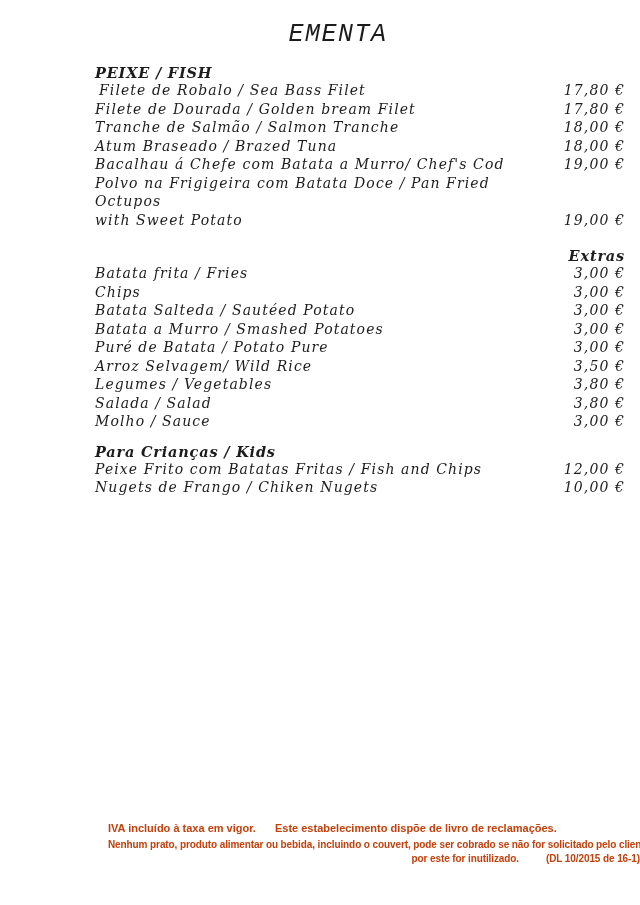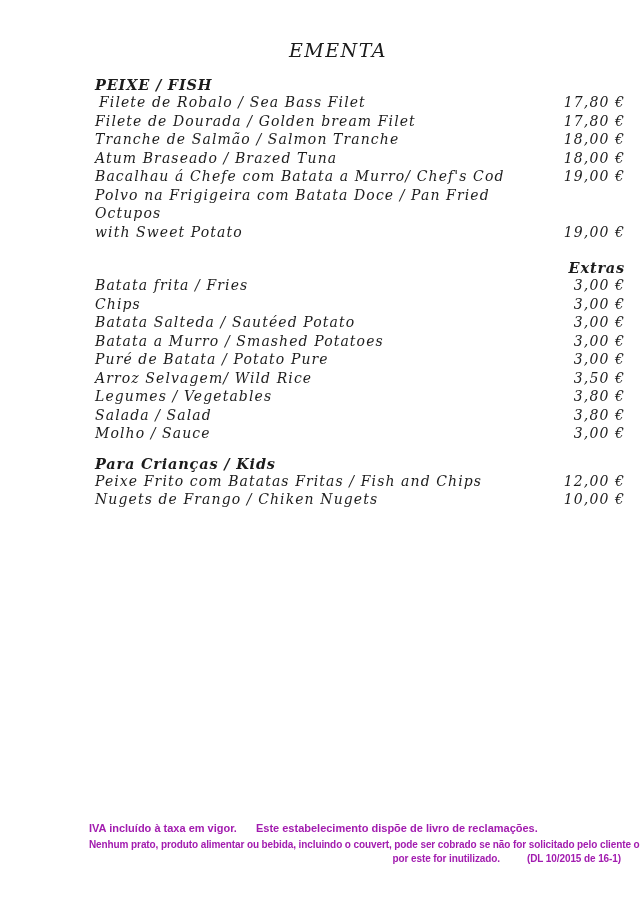--- a/index.html
+++ b/index.html
@@ -3,40 +3,40 @@
 <meta charset="utf-8">
 <style>
   html,body { margin:0; padding:0; background:#e8e8e8; }
   .page {
     width:640px; height:905px; background:#ffffff; position:relative;
     margin:0 auto; overflow:hidden;
     font-family:"DejaVu Serif", serif; color:#1c1c1c;
   }
   .content { position:absolute; left:95px; top:0; width:530px; }
   .doc-title {
-    padding-top:39px; text-align:center; position:relative; left:-22px;
-    font-style:italic; font-size:19px; letter-spacing:1.5px; font-weight:500;
+    padding-top:20px; text-align:center; position:relative; left:-22px;
+    font-style:italic; font-size:25px; letter-spacing:1.5px; font-weight:500;font-family:Liberation Mono, monospace;
   }
   .section-header {
     font-style:italic; font-weight:bold; font-size:14.5px; letter-spacing:0.8px;
   }
   .sec-peixe .section-header { margin-top:15px; }
   .sec-extras .section-header { margin-top:18px;text-align:right; }
   .sec-kids .section-header { margin-top:12px; }
   .items { }
   .row {
     display:flex; justify-content:space-between; align-items:flex-end;
     font-style:italic; font-size:14px; line-height:18.5px; letter-spacing:1.1px;
   }
   .row .name { white-space:pre-line; }
   .row .price { white-space:nowrap; padding-left:8px; }
   .sec-peixe .row:first-child .name { padding-left:4px; }
   .footer {
-    position:absolute; left:89px; top:822px; width:532px;
-    font-family:"Liberation Sans", sans-serif; font-weight:bold; color:#a21caf;
+    position:absolute; left:108px; top:822px; width:532px;
+    font-family:"Liberation Sans", sans-serif; font-weight:bold; color:#c2410c;
   }
   .footer-line1 { font-size:11px; white-space:nowrap; }
   .footer-line1 .gap { display:inline-block; width:19px; }
   .footer-small { font-size:10px; letter-spacing:-0.1px; white-space:nowrap; margin-top:4px; line-height:13px; }
   .footer-line3 { margin-top:1px;text-align:right; }
   .footer-line3 .gap { display:inline-block; width:27px; }
 </style>
 </head>
 <body>
 

